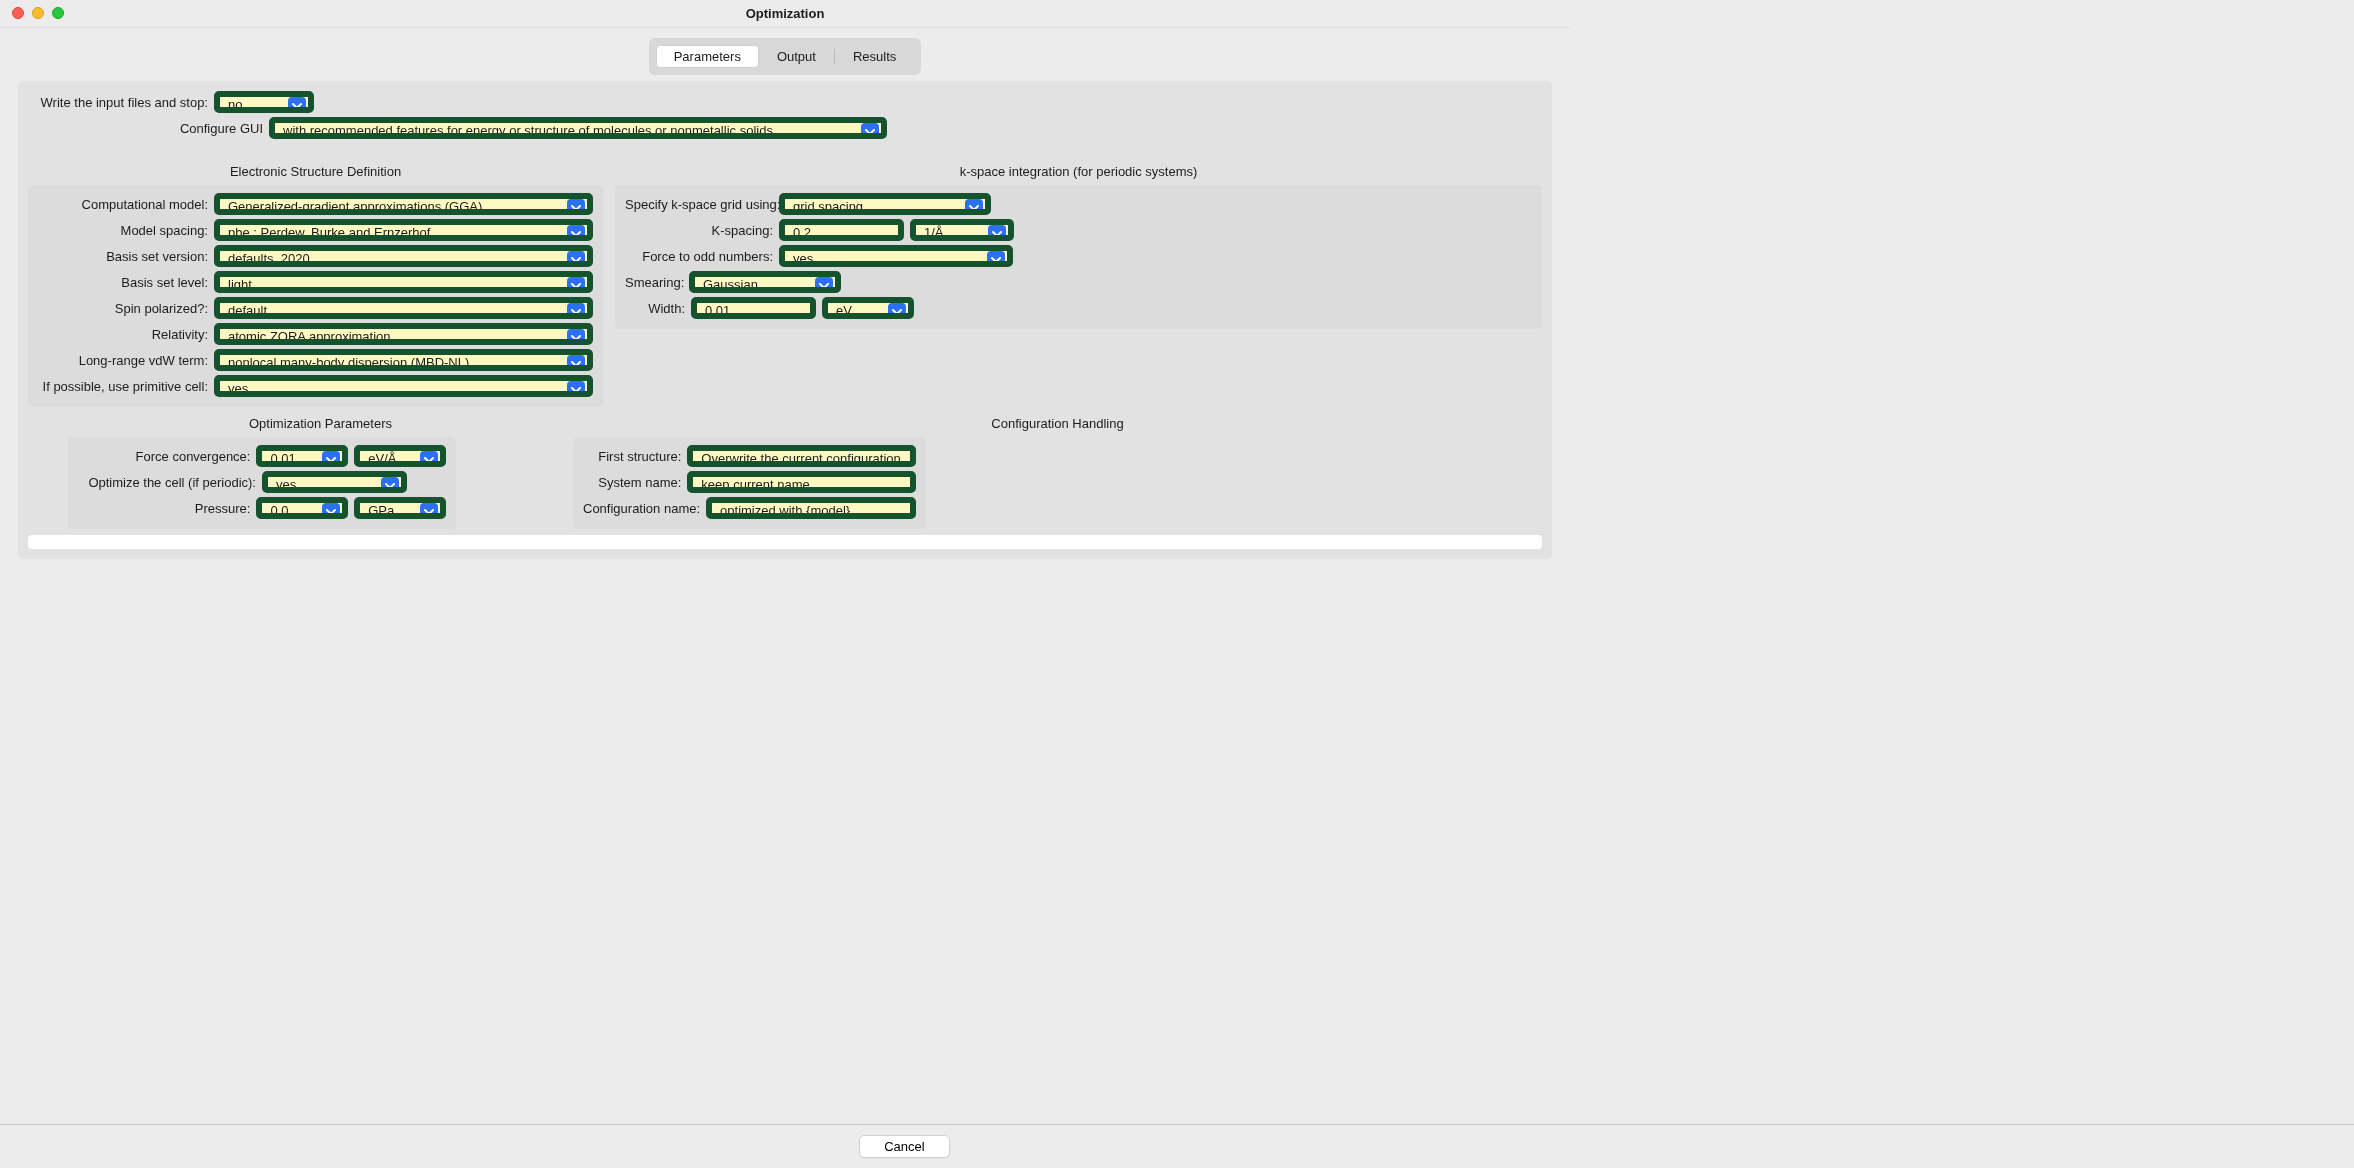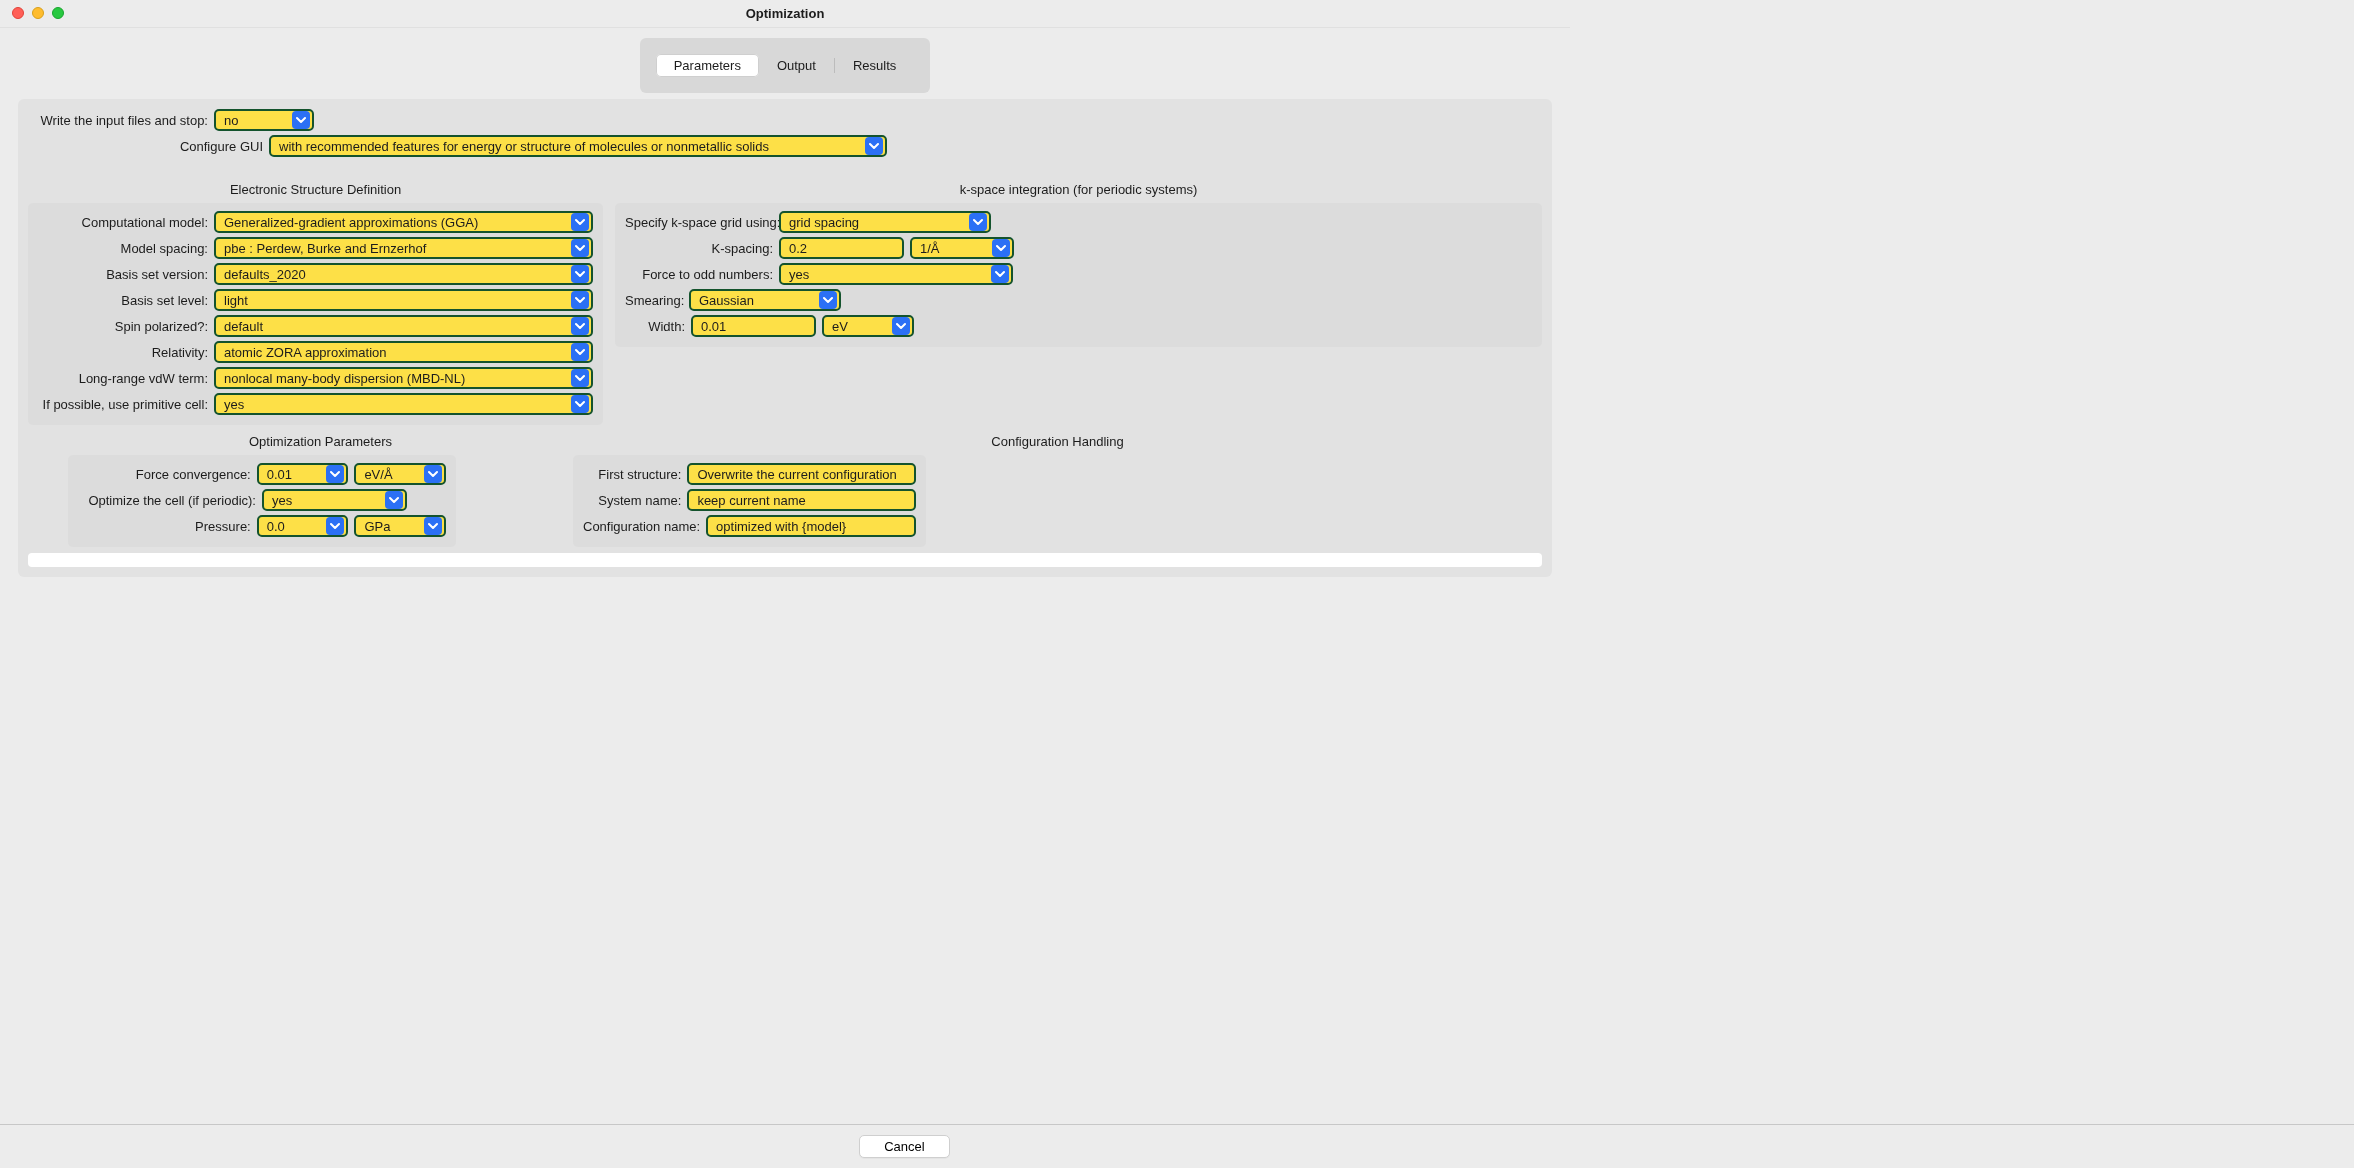--- a/index.html
+++ b/index.html
@@ -34,21 +34,21 @@
   .content { padding: 10px 18px 0 18px; }
   .tabbar {
     display: flex;
     justify-content: center;
     margin-bottom: 6px;
   }
   .tabs {
     display: inline-flex;
     background: #d8d8d8;
     border-radius: 6px;
-    padding: 16px;
+    padding: 7px;
   }
   .tab {
     padding: 4px 18px;
     font-size: 13px;
     cursor: default;
     border-radius: 5px;
   }
   .tab.sel {
     background: #fff;
     box-shadow: 0 0 0 1px #cfcfcf inset;
@@ -72,26 +72,25 @@
   }
   .row {
     display: flex;
     align-items: center;
     gap: 6px;
     padding: 2px 0;
     min-height: 26px;
   }
   .lbl { text-align: right; white-space: nowrap; }
   .combo, .tinput {
-    background: #fde047;
-    border: 2px solid #14532d;
+    background: #fef9c3;
+    border: 6px solid #14532d;
     border-radius: 5px;
     height: 22px;
     display: flex;
-    align-items: center;
     padding: 0 2px 0 8px;
     position: relative;
     font-size: 13px;
     white-space: nowrap;
     overflow: hidden;
   }
   .combo .val { flex: 1; overflow:hidden; text-overflow: ellipsis; }
   .chev {
     width: 18px; height: 18px;
     background: #2b70f5;

